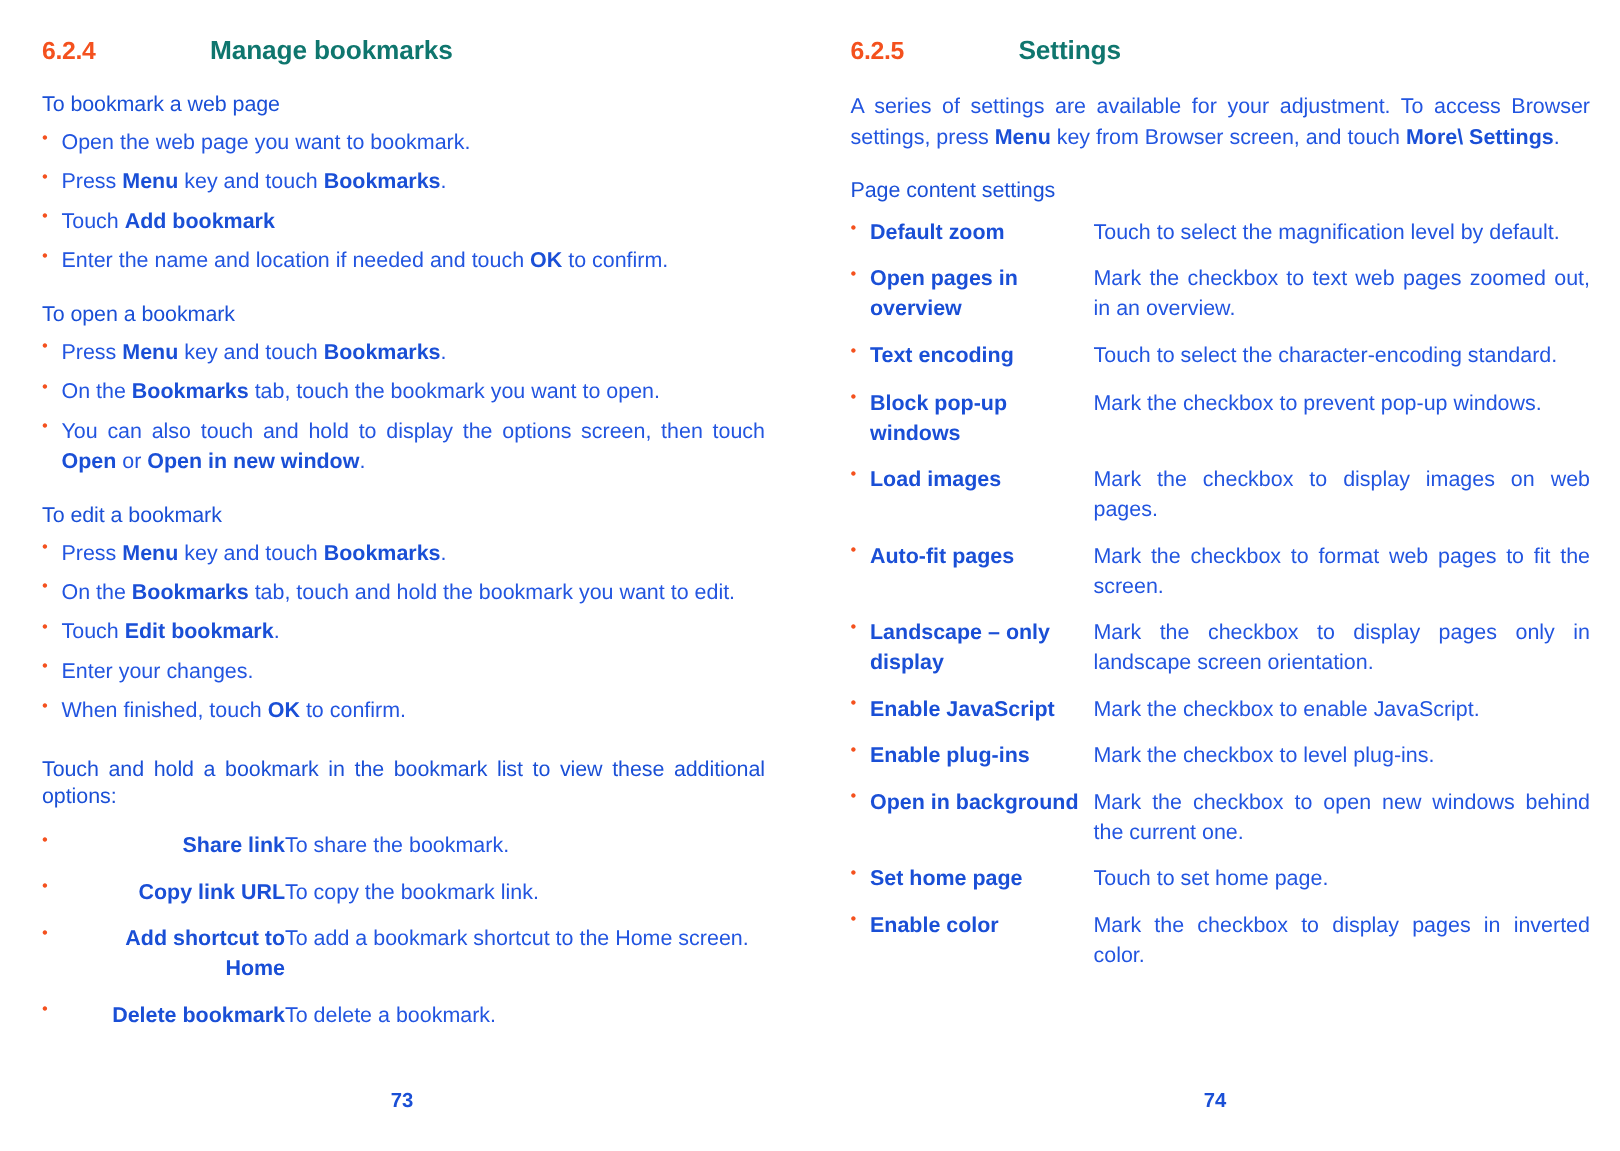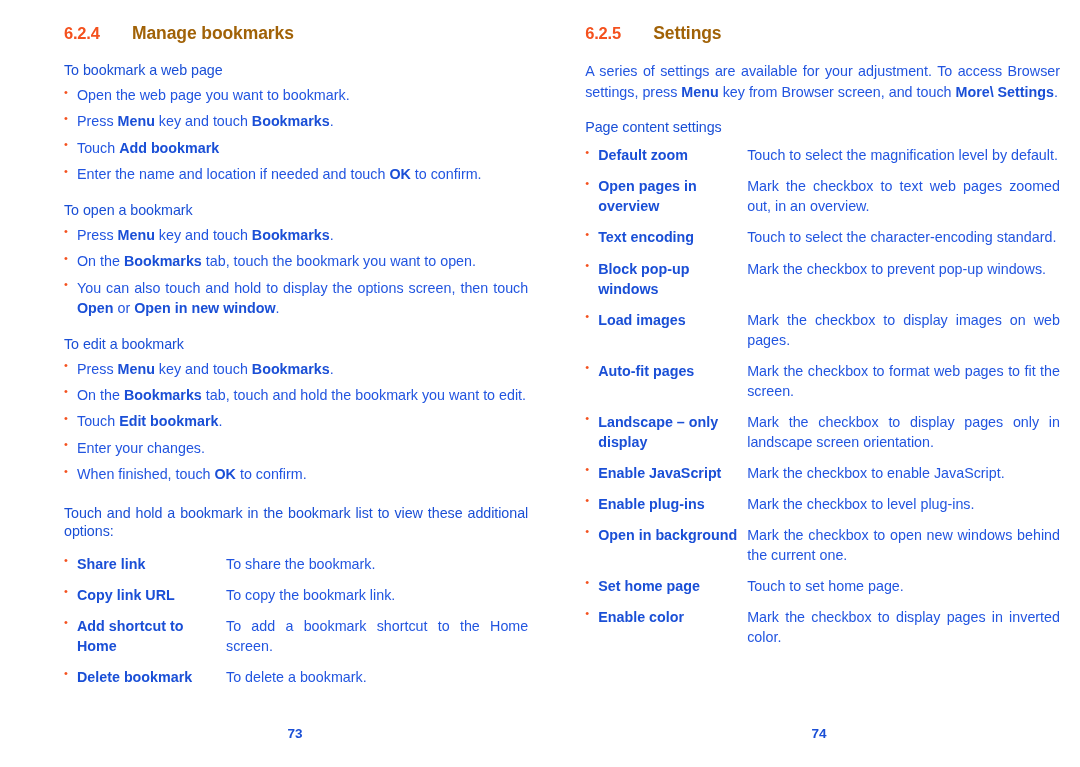--- a/index.html
+++ b/index.html
@@ -13,21 +13,20 @@
     font-family: "Liberation Sans", sans-serif;
     color: #2255e0;
     overflow: hidden;
   }
   .spread {
     position: relative;
     width: 1080px;
     height: 767px;
     display: flex;
     box-sizing: border-box;
-    padding-left: 36px;
   }
   .page {
     position: relative;
     box-sizing: border-box;
     height: 767px;
   }
   .page-left  { width: 540px; padding: 18px 30px 0 28px; }
   .page-right { width: 540px; padding: 18px 20px 0 27px; }
 
   
@@ -38,24 +37,25 @@
   }
   .sec-num {
     color: #f4511e;
     font-weight: bold;
     font-size: 16.5px;
     letter-spacing: -0.2px;
     width: 68px;
     flex: 0 0 68px;
   }
   .sec-title {
-    color: #a16207;
+    color: #0f766e;
     font-weight: bold;
     font-size: 17.5px;
     letter-spacing: -0.1px;
+    margin-left: 44px;
   }
   h3.sub {
     color: #1a4fd6;
     font-weight: normal;
     font-size: 14.3px;
     margin: 0 0 6px 0;
     letter-spacing: -0.05px;
     line-height: 1.26;
   }
   h3.sub.tight { margin-top: 16px; }
@@ -123,21 +123,21 @@
     color: #1a4fd6;
     font-weight: bold;
     flex: 0 0 auto;
   }
   ul.dl .desc {
     color: #2255e0;
     text-align: justify;
     flex: 1 1 auto;
   }
   
-  .page-left ul.dl .term { width: 149px; }
+  .page-left ul.dl .term { width: 149px; text-align: right; }
   
   .page-right ul.dl .term { width: 149px; }
 
   .pagenum {
     position: absolute;
     bottom: 26px;
     left: 0;
     width: 100%;
     text-align: center;
     font-size: 13.5px;

